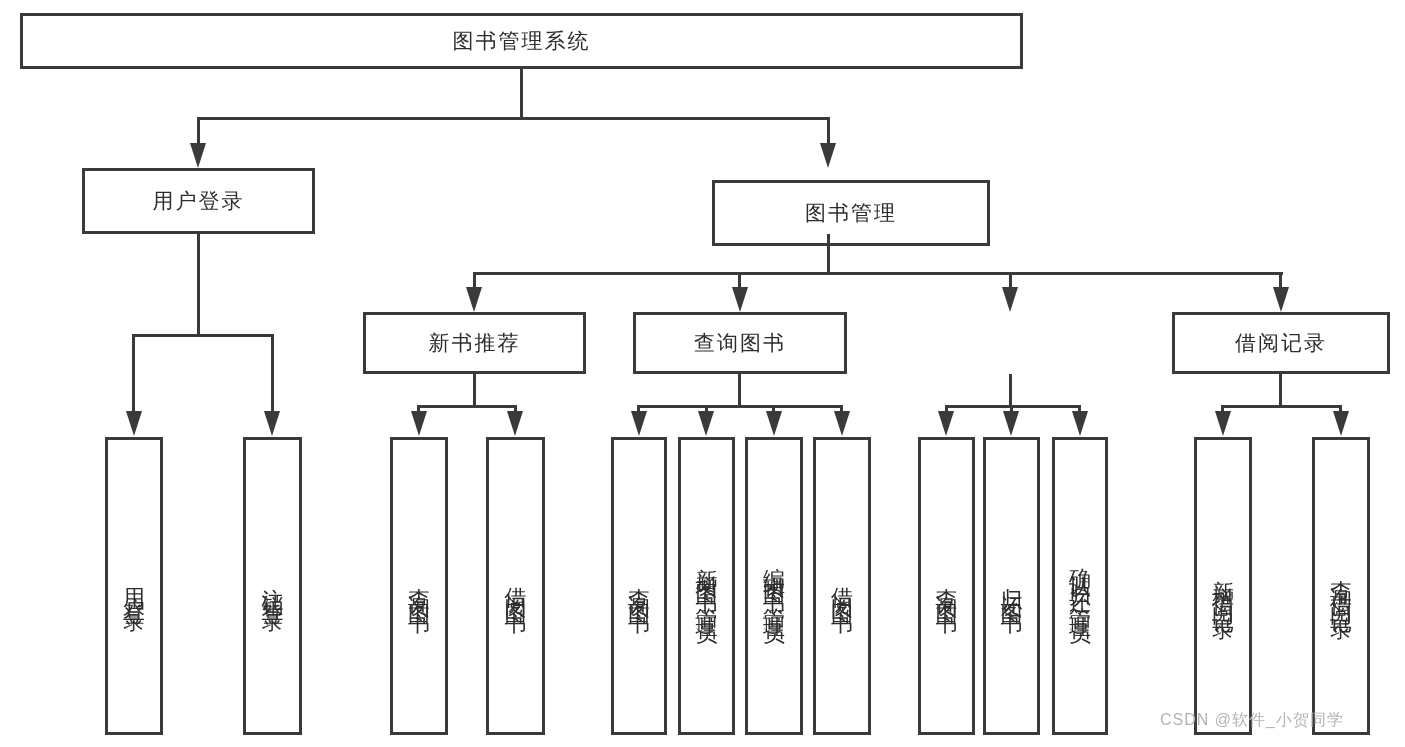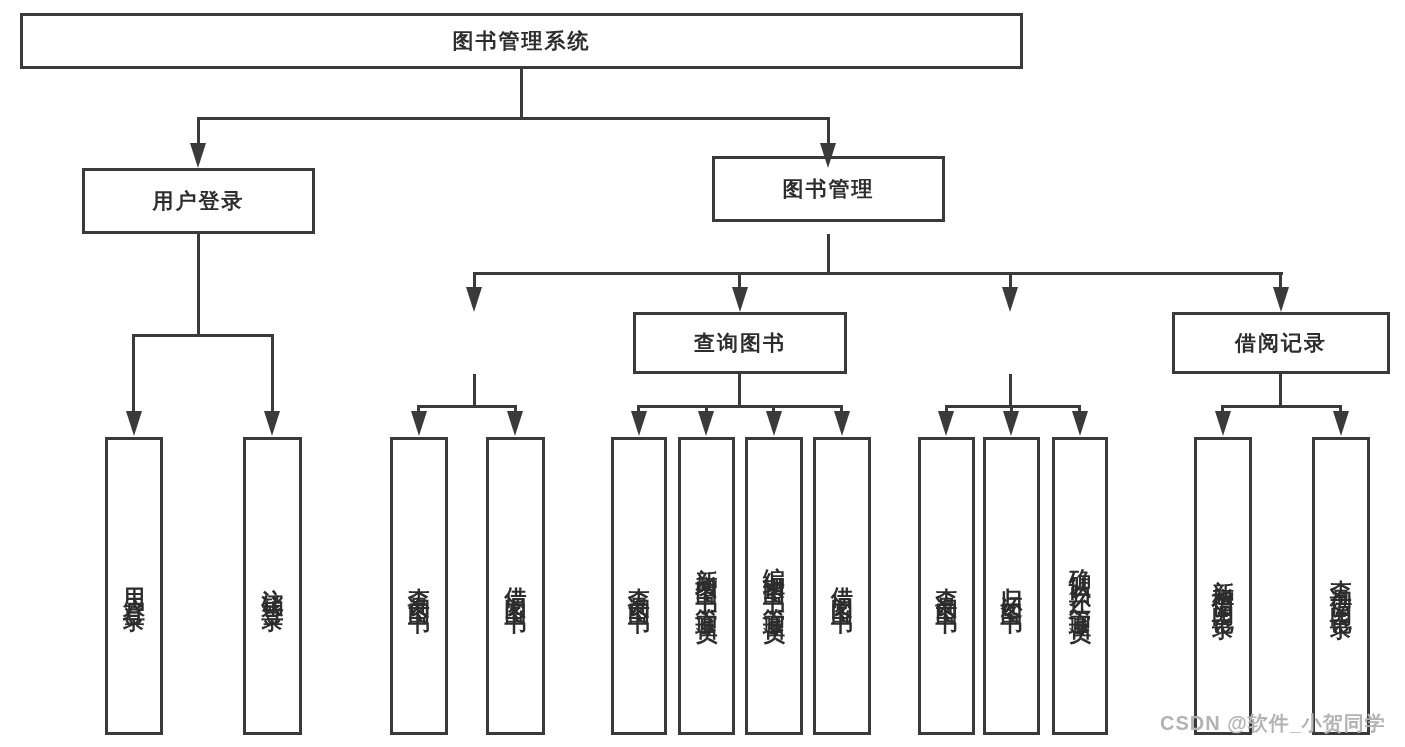--- a/index.html
+++ b/index.html
@@ -1,21 +1,21 @@
 <!DOCTYPE html>
 <html style="--line: #3a3a3a; --ink: #2d2d2d; --wm: #b3b3b3; --bg: #ffffff;"><head>
 <meta charset="utf-8">
 <style>
   :root{
     --line:#3a3a3a; --ink:#2d2d2d; --wm:#b3b3b3; --bg:#ffffff;
   }
   html,body{margin:0;padding:0;background:var(--bg);}
   #stage{
     position:relative; width:1405px; height:747px; background:var(--bg);
-    font-family:"Liberation Sans", sans-serif; color:var(--ink); overflow:hidden;font-weight:bold;
+    font-family:"Liberation Sans", sans-serif; color:var(--ink); overflow:hidden;
   }
   .box{
     position:absolute; box-sizing:border-box; background:#fff;
     border:3px solid var(--line);
     display:flex; align-items:center; justify-content:center;
     color:var(--ink); text-align:center;
   }
   .hlabel{ font-size:21px; letter-spacing:2px; }
   .leaf{
     top:437px; height:298px;
@@ -25,33 +25,34 @@
   .line{ position:absolute; background:var(--line); }
   .v{ width:3px; }
   .h{ height:3px; }
   .arrow{
     position:absolute; width:0; height:0;
     border-left:8px solid transparent; border-right:8px solid transparent;
     border-top:25px solid var(--line);
   }
   .watermark{
     position:absolute; left:1160px; top:710px; z-index:5;
-    font-size:20px; letter-spacing:1px; white-space:nowrap; color:var(--wm);text-align:center;
+    font-size:16px; letter-spacing:1px; white-space:nowrap; color:var(--wm);text-align:center;
   }
 </style>
 </head>
 <body>
 
 <div id="stage">
 
   <div class="box hlabel" style="left:20px;top:13px;width:1003px;height:56px;">图书管理系统</div>
 
   <div class="box hlabel" style="left:82px;top:168px;width:233px;height:66px;">用户登录</div>
-  <div class="box hlabel" style="left:712px;top:156px;width:233px;height:66px;">图书管理</div>
+  <div class="box hlabel" style="left:712px;top:180px;width:278px;height:66px;">图书管理</div>
 
+  <div class="box hlabel" style="left:363px;top:312px;width:223px;height:62px;">新书推荐</div>
   <div class="box hlabel" style="left:633px;top:312px;width:214px;height:62px;">查询图书</div>
   <div class="box hlabel" style="left:1172px;top:312px;width:218px;height:62px;">借阅记录</div>
 
   <div class="box leaf" style="left:105px;width:58px;">用户登录</div>
   <div class="box leaf" style="left:243px;width:59px;">注销登录</div>
 
   <div class="box leaf" style="left:390px;width:58px;">查询图书</div>
   <div class="box leaf" style="left:486px;width:59px;">借阅图书</div>
 
   <div class="box leaf" style="left:611px;width:56px;">查询图书</div>

